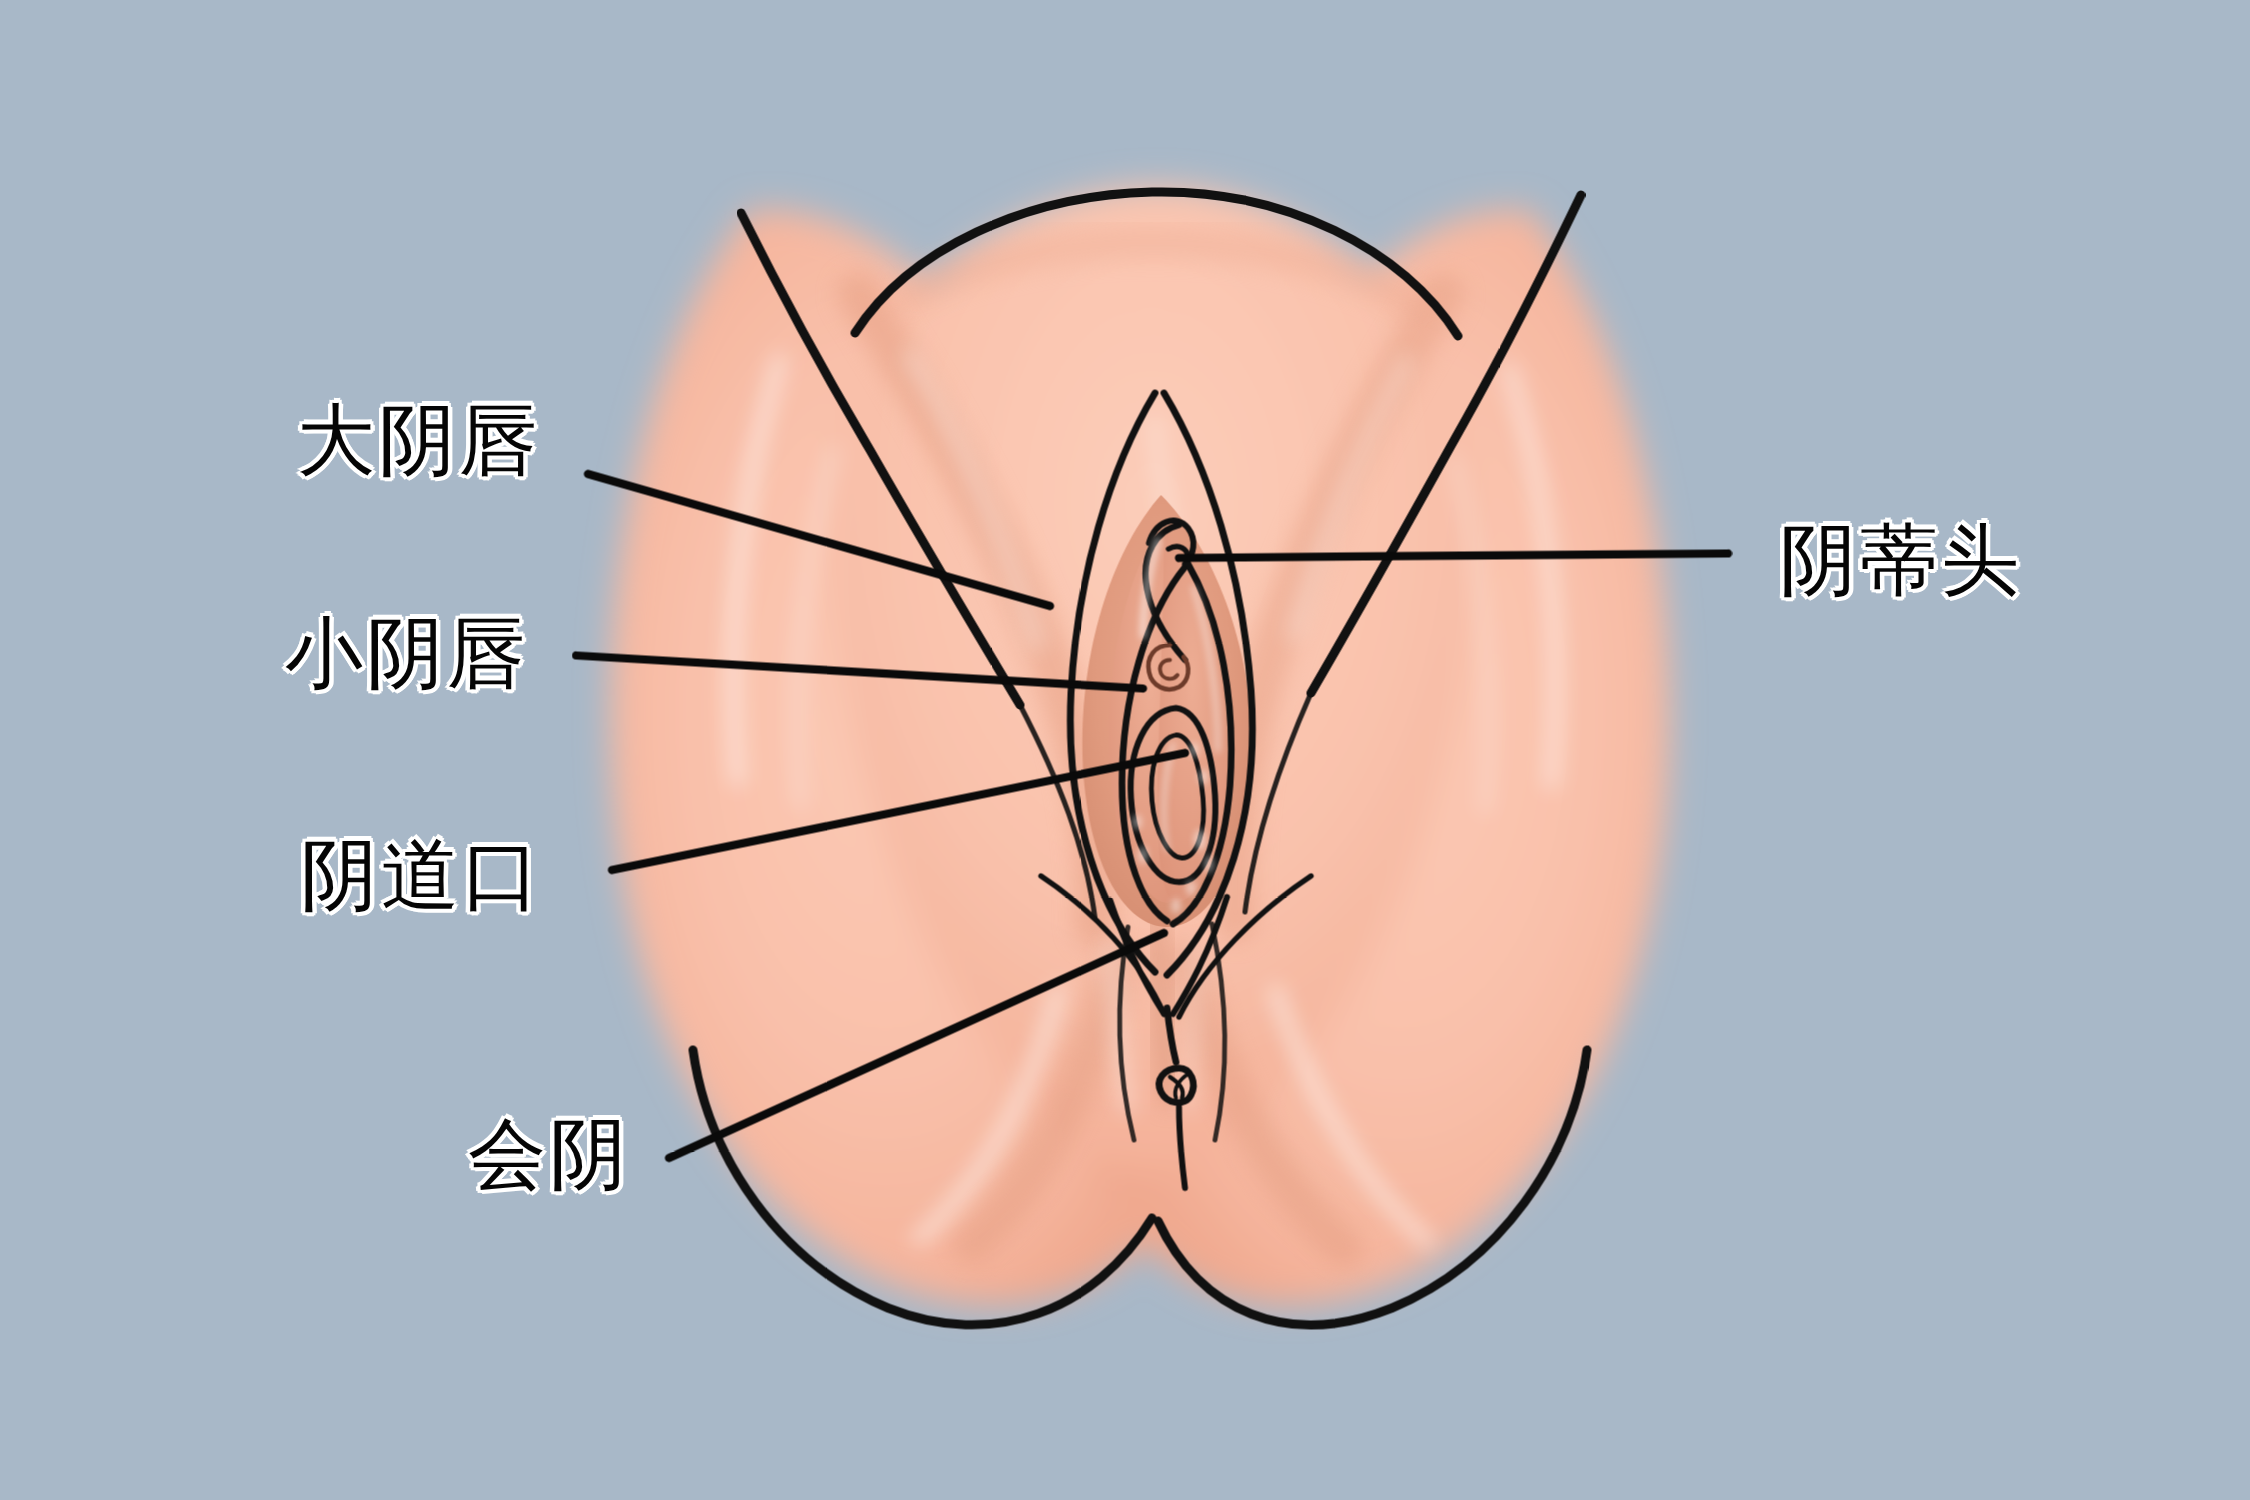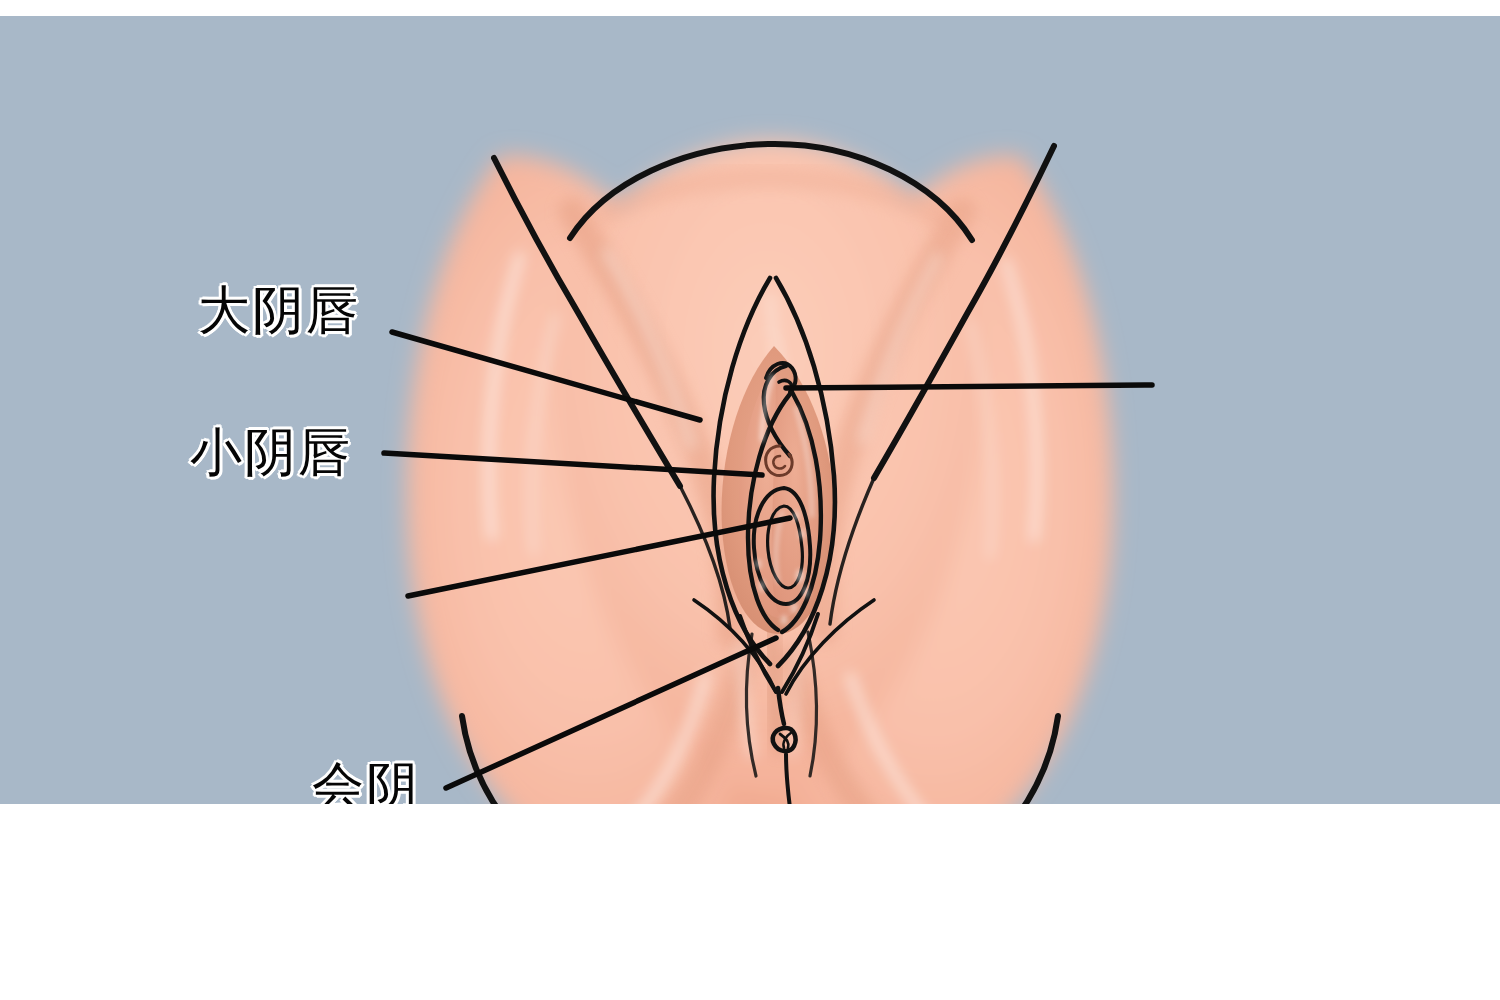--- a/index.html
+++ b/index.html
@@ -4,24 +4,23 @@
 <title>anatomy-diagram</title>
 <style>
   html, body {
     margin: 0;
     padding: 0;
     background: #ffffff;
   }
   #stage {
     position: relative;
     width: 1500px;
-    height: 788px;
+    height: 1000px;
     overflow: hidden;
     font-family: "DejaVu Sans", "Liberation Sans", sans-serif;
-    margin-top: 16px;
   }
   #diagram-svg {
     position: absolute;
     left: 0;
     top: 0;
     width: 1500px;
     height: 1000px;
     display: block;
   }
   .label {
@@ -300,17 +299,19 @@
       <line x1="408" y1="580" x2="790" y2="502"></line>
       <line x1="446" y1="772" x2="776" y2="622"></line>
       <line x1="786" y1="372" x2="1152" y2="369"></line>
     </g>
   </svg>
 
   <div class="label" style="left:198px; top:268px;">大阴唇</div>
 
   <div class="label" style="left:190px; top:410px;">小阴唇</div>
 
+  <div class="label" style="left:200px; top:558px;">阴道口</div>
 
   <div class="label" style="left:312px; top:744px;text-align:center;">会阴</div>
 
+  <div class="label right" style="left:1186px; top:348px;">阴蒂头</div>
 
 </div>
 
 </body></html>

